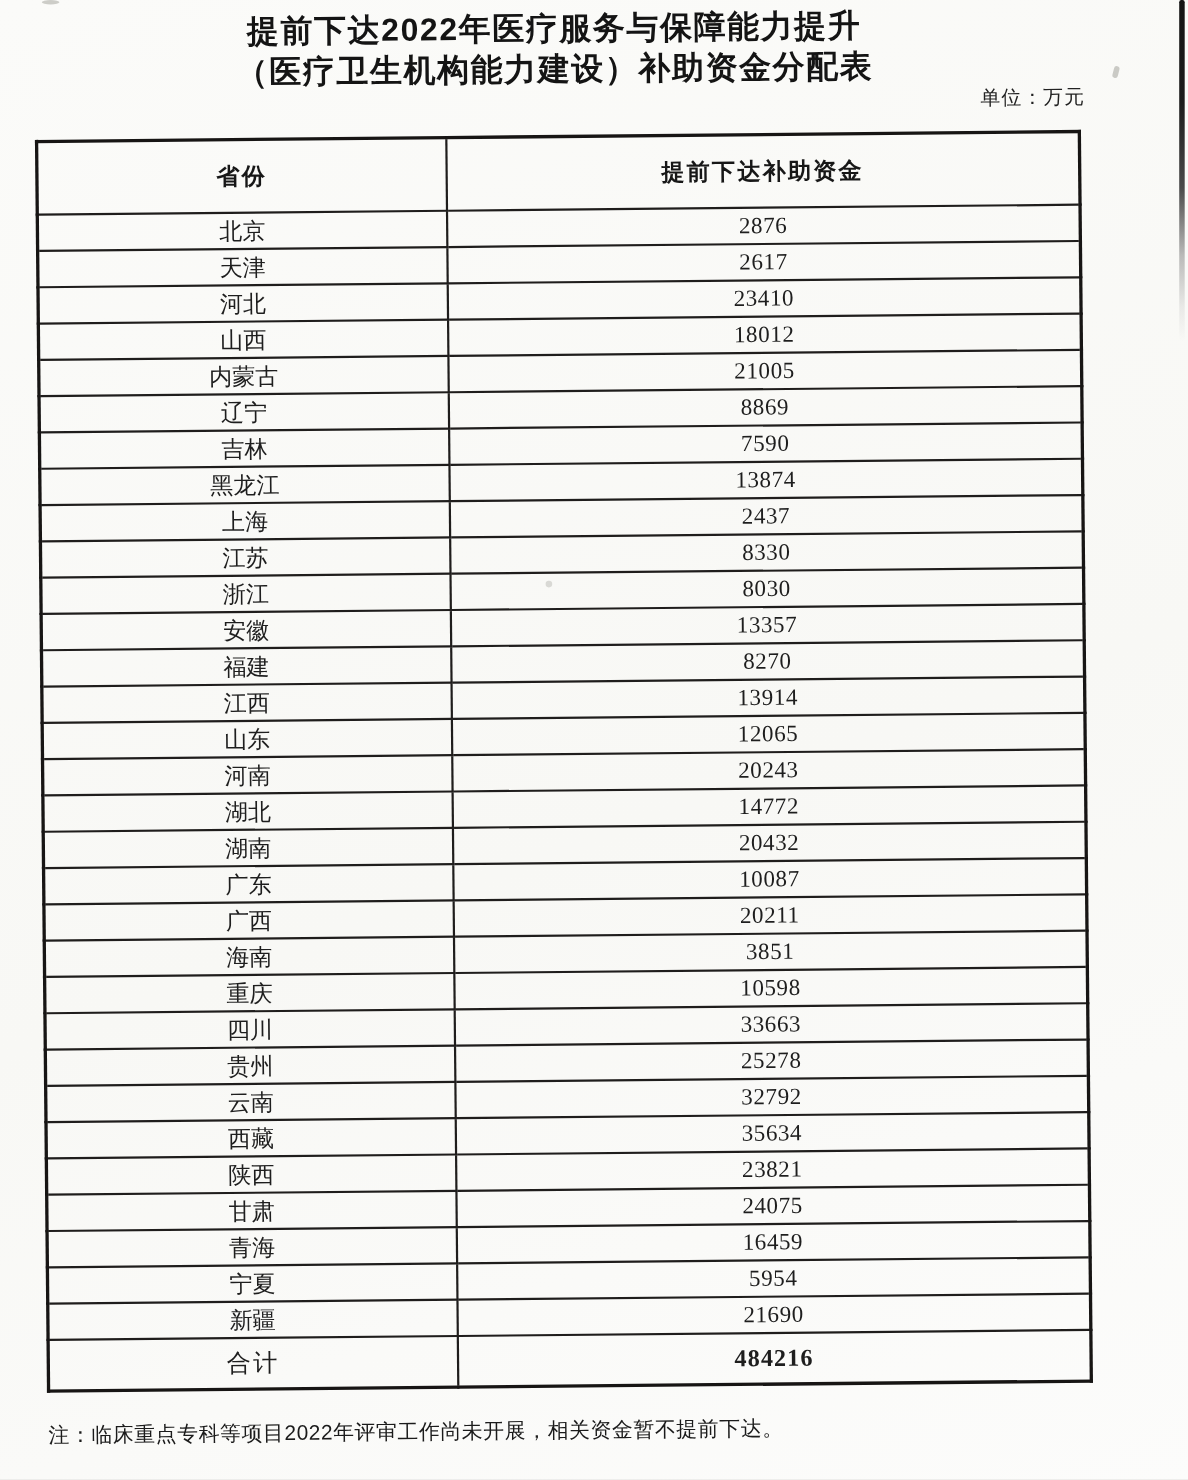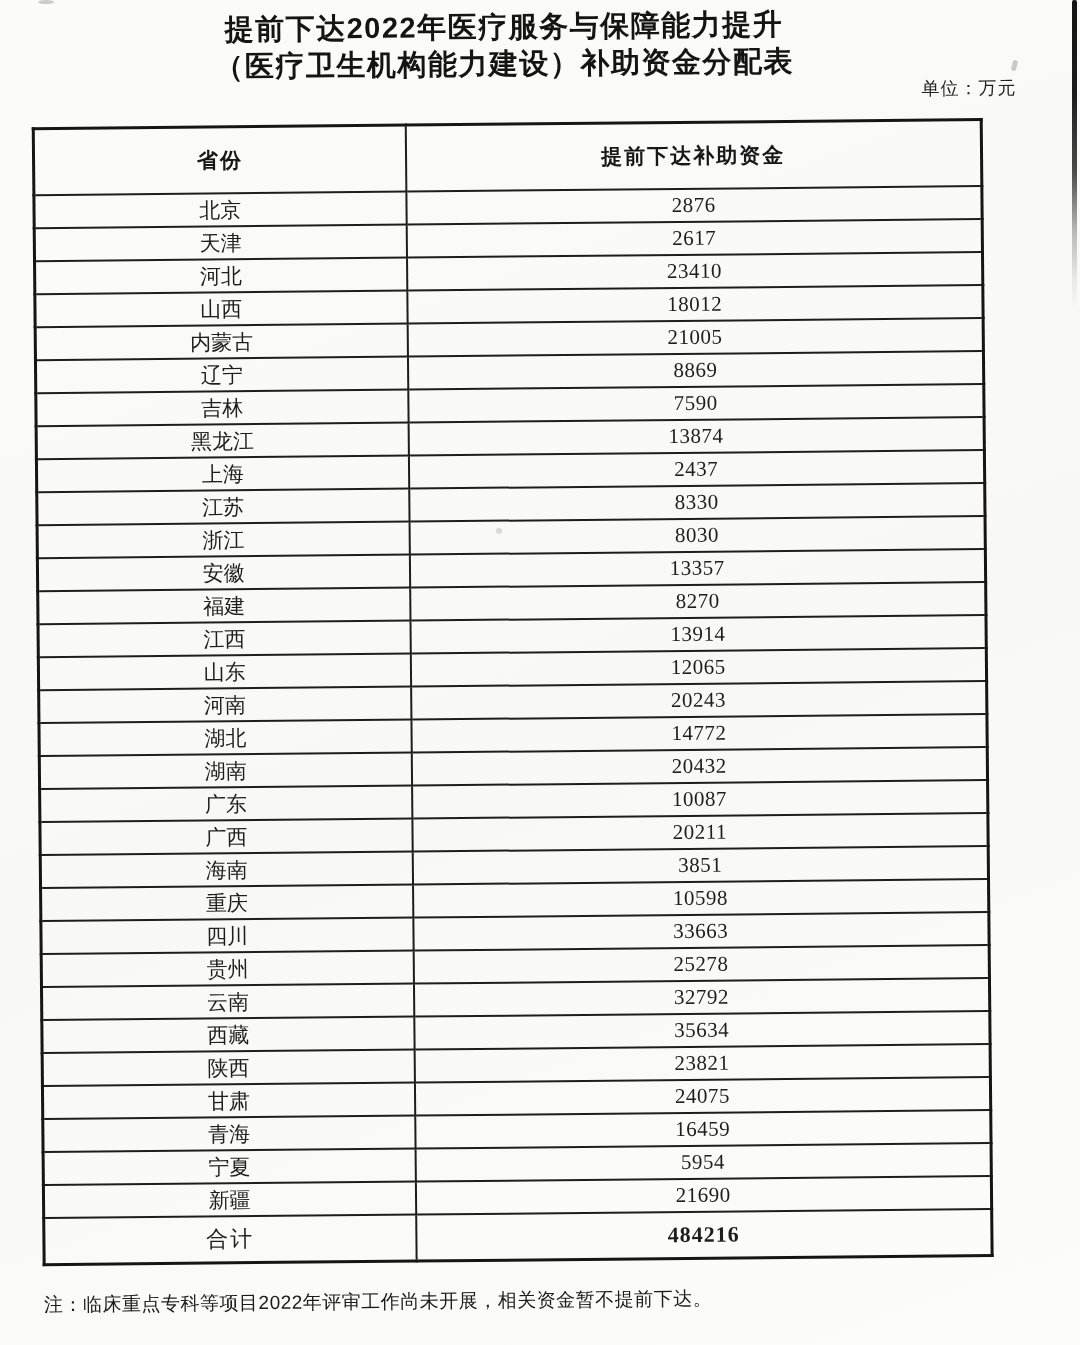--- a/index.html
+++ b/index.html
@@ -38,21 +38,21 @@
     font-family: "Liberation Sans", "DejaVu Sans", sans-serif;
     font-weight: 700;
     font-size: 29px;
     line-height: 37px;
     letter-spacing: 1.5px;
     color: #141414;
   }
   .unit-label {
     position: absolute;
     top: 80px;
-    right: 82px;
+    right: 112px;
     font-size: 18px;
     letter-spacing: 1px;
     color: #222;
     font-family: Liberation Sans, sans-serif;
   }
   table.alloc {
     position: absolute;
     left: 37px;
     top: 122px;
     width: 948px;

